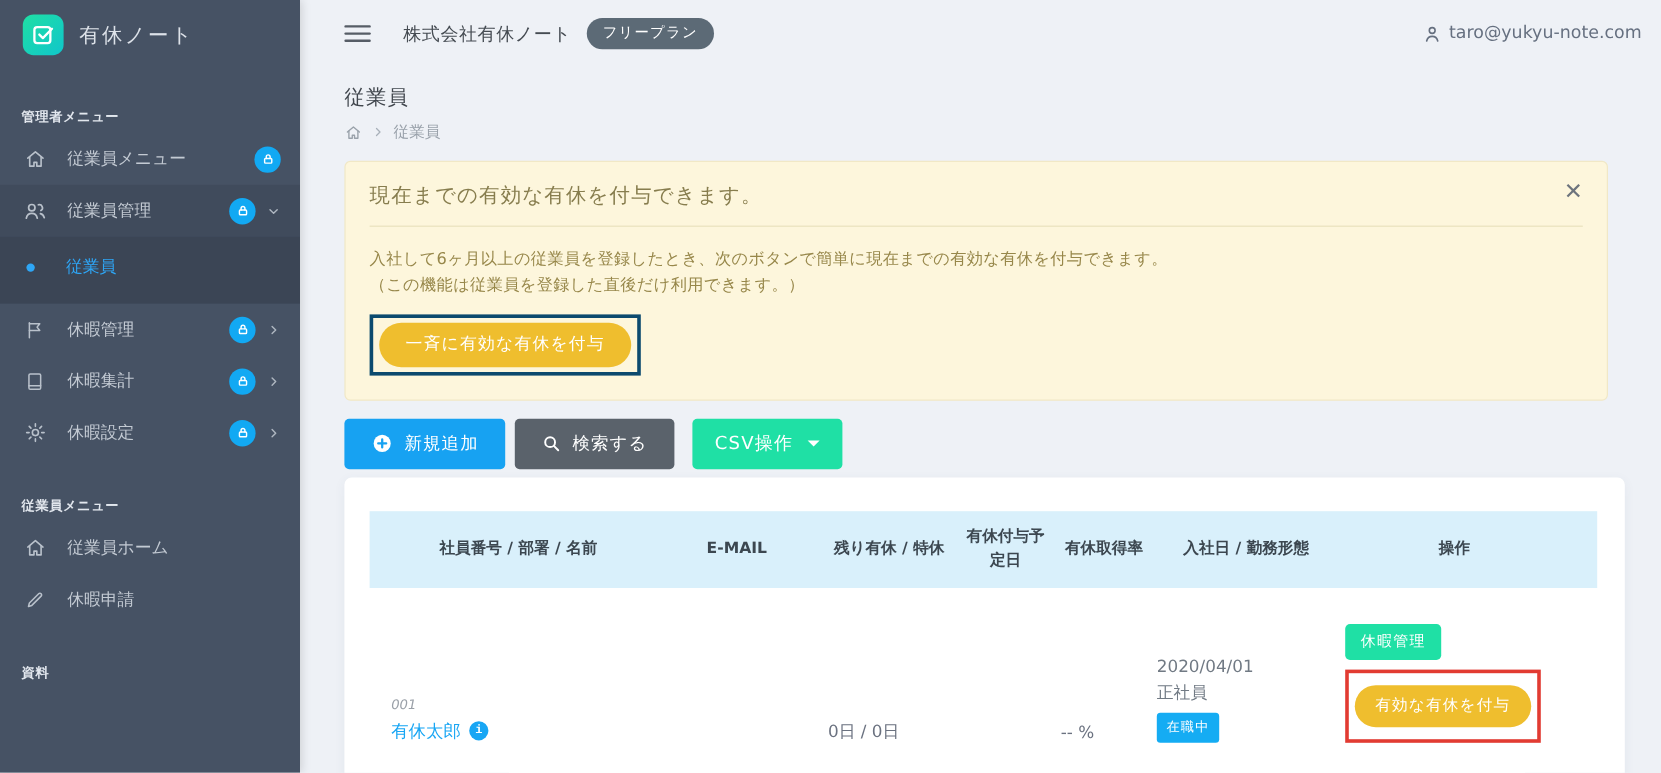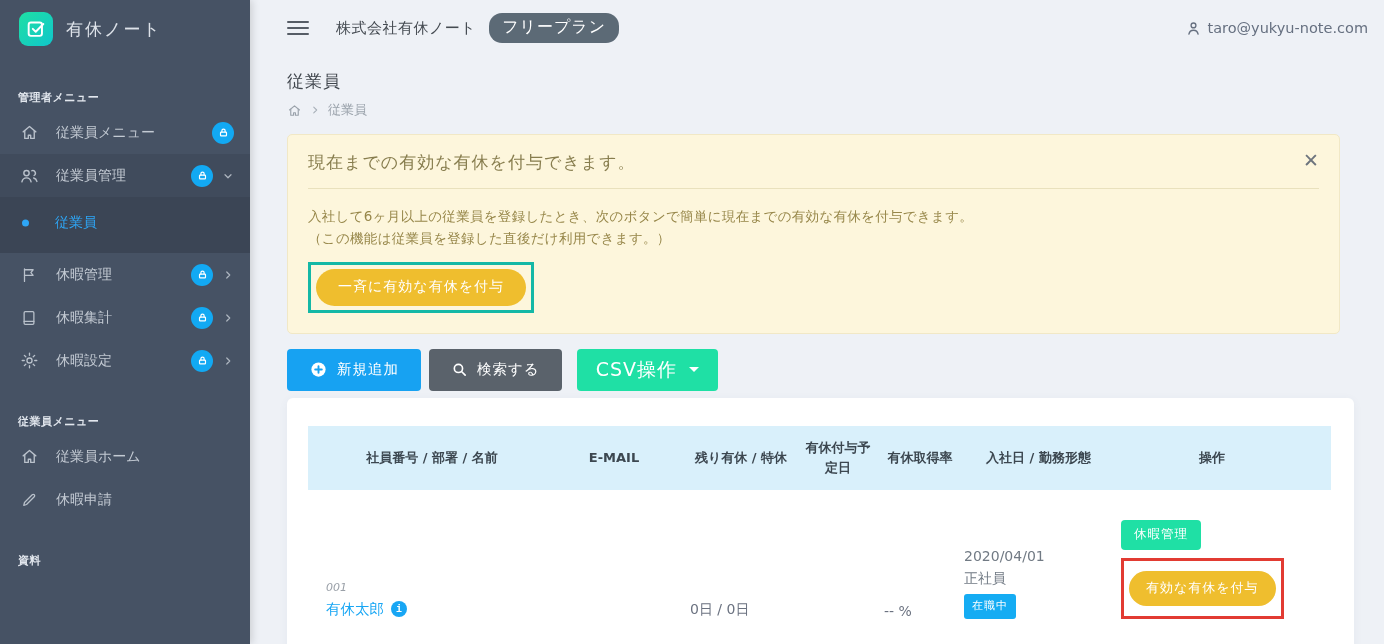--- a/index.html
+++ b/index.html
@@ -26,40 +26,40 @@
   .submenu .active .slabel { color:#2ea6f6; }
   .lock-badge { width:22px; height:22px; border-radius:50%; background:#12a9f3; display:flex; align-items:center; justify-content:center; margin-left:6px; }
   .chev { margin-left:9px; color:#aeb6c0; display:flex; }
 
   
   .main { flex:1; height:644px; overflow:hidden; }
   .topbar { display:flex; align-items:center; height:56px; padding:0 16px 0 37px; }
   .hamburger { width:22px; cursor:pointer; margin-right:27px; }
   .hamburger div { height:2px; background:#565d66; margin:4px 0; border-radius:1px; }
   .company { font-size:15px; color:#454b52; font-weight:500; letter-spacing:.5px; }
-  .plan-badge { margin-left:13px; background:#5c6a76; color:#fff; font-size:16px; padding:4px 13px 5px; border-radius:13px; letter-spacing:1px; }
+  .plan-badge { margin-left:13px; background:#5c6a76; color:#fff; font-size:12px; padding:4px 13px 5px; border-radius:13px; letter-spacing:1px; }
   .top-user { margin-left:auto; display:flex; align-items:center; gap:6px; color:#667080; font-size:14.5px; }
 
   .content { padding:14px 30px 0 37px; }
   .page-title { font-size:17px; color:#40464d; font-weight:500; letter-spacing:1px; }
   .breadcrumb { display:flex; align-items:center; gap:8px; margin-top:8px; font-size:13px; color:#99a1aa; }
 
   .notice { position:relative; margin-top:15px; width:calc(100% - 14px); background:#fdf6dc; border:1px solid #f1e8c6; border-radius:5px; padding:16px 20px 20px; }
   .notice-title { font-size:17px; color:#877d4e; letter-spacing:1px; }
   .notice-divider { border:none; border-top:1px solid #e9e1bd; margin:14px 0 16px; }
   .notice-body { font-size:13.5px; color:#97874a; line-height:1.65; letter-spacing:.3px; }
   .notice-close { position:absolute; top:16px; right:20px; color:#6d747d; font-size:19px; line-height:1; cursor:pointer; }
-  .red-wrap { display:inline-block; border:3px solid #14b8a6; padding:4px 5px; margin-top:12px; }
+  .red-wrap { display:inline-block; border:3px solid #0c4a6e; padding:4px 5px; margin-top:12px; }
   .btn-yellow { background:#efbe2e; color:#fff; border:none; border-radius:999px; font-size:14px; padding:9px 22px 10px; letter-spacing:1px; cursor:pointer; font-family:inherit; }
 
   .actions-row { display:flex; align-items:center; gap:8px; margin-top:15px; }
   .btn { display:flex; align-items:center; gap:9px; border:none; border-radius:4px; color:#fff; font-size:14.5px; height:42px; cursor:pointer; letter-spacing:1px; font-family:inherit; }
   .btn-add { background:#17a2f2; padding:0 22px; }
   .btn-search { background:#5a626b; padding:0 22px; }
-  .btn-csv { background:#1fe0a5; padding:0 19px; margin-left:7px; font-size:19px; }
+  .btn-csv { background:#1fe0a5; padding:0 19px; margin-left:7px; font-size:15px; }
   .caret-down { width:0; height:0; border-left:5px solid transparent; border-right:5px solid transparent; border-top:5px solid #fff; margin-left:3px; }
 
   .card { margin-top:7px; background:#fff; border-radius:6px; box-shadow:0 2px 10px rgba(60,80,120,.06); padding:28px 23px 50px 21px; }
   .tbl { width:100%; }
   .tbl-header { display:flex; background:#d9f0fb; min-height:64px; align-items:center;text-align:center; }
   .tbl-header .th { font-size:13px; font-weight:600; color:#3c4750; line-height:1.5; padding-right:8px; }
   .tbl-row { display:flex; align-items:flex-end; padding-top:30px; }
   .td { padding-right:8px; }
   .c1 { width:238px; padding-left:18px; }
   .c2 { width:144px; }

